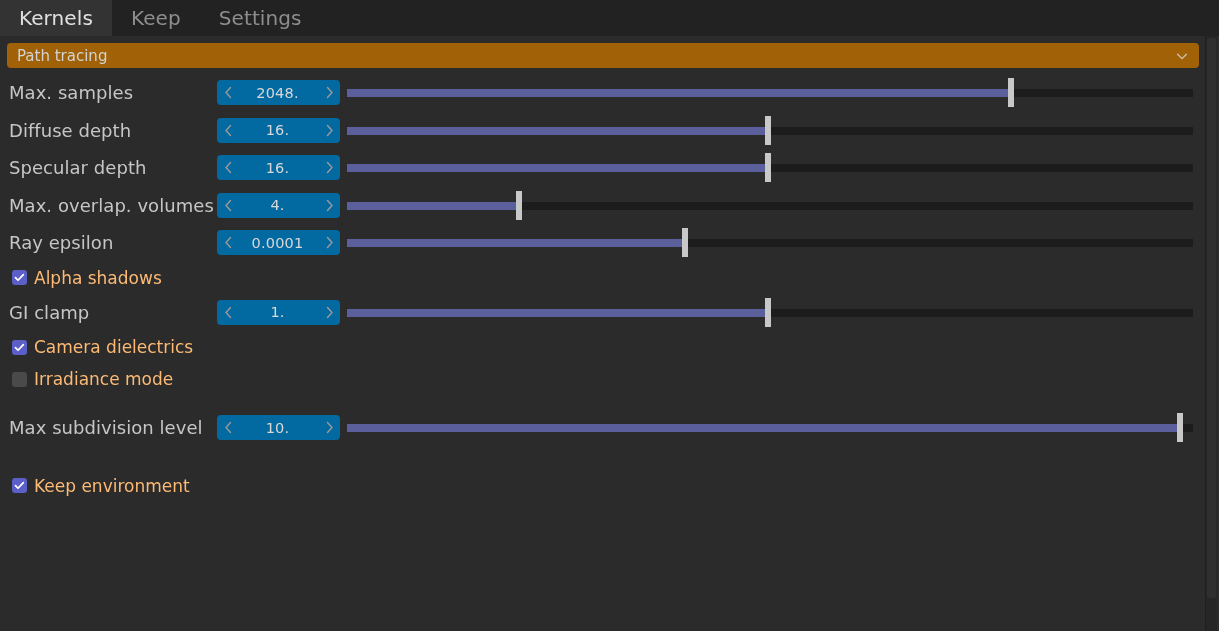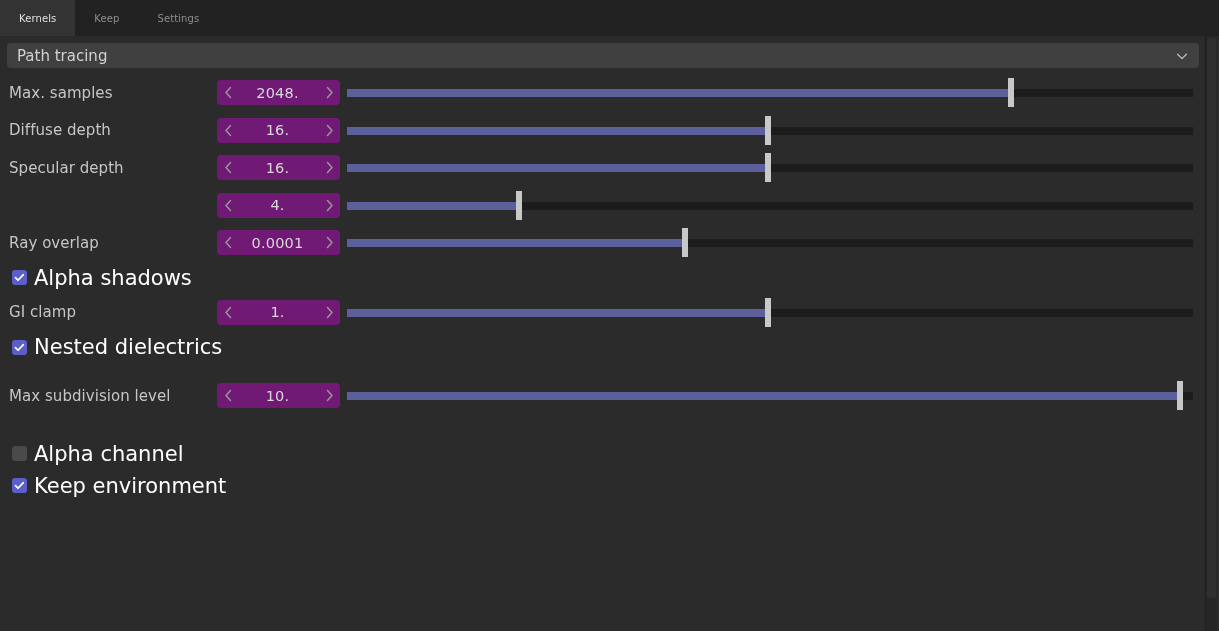--- a/index.html
+++ b/index.html
@@ -32,39 +32,39 @@
     background: #222222;
     display: flex;
     align-items: stretch;
     overflow: hidden;
   }
   .tab {
     display: flex;
     align-items: center;
     justify-content: center;
     padding: 0 19px;
-    font-size: 10px;
+    font-size: 20px;
     color: #8e8e8e;
     letter-spacing: 0.1px;
     background: transparent;
     cursor: default;
     white-space: nowrap;
   }
   .tab.active {
     background: #333333;
     color: #e0e0e0;
   }
   .tab-spacer { flex: 1; }
 
   
   .section-header {
     position: relative;
     margin: 7px 20px 3px 7px;
     height: 25px;
-    background: #404040;
+    background: #a16207;
     border-radius: 4px;
     display: flex;
     align-items: center;
     padding: 0 10px 0 10px;
     font-size: 15px;
     color: #d2d2d2;
     cursor: default;
   }
   .section-header .title { flex: 1; }
   .chev-down {
@@ -81,33 +81,33 @@
   }
   .row {
     position: relative;
     height: 37.5px;
     display: flex;
     align-items: center;
   }
   .row-label {
     position: absolute;
     left: 9px;
-    font-size: 15px;
+    font-size: 18px;
     color: #c6c6c6;
     white-space: nowrap;
     letter-spacing: 0.05px;
   }
 
   
   .spinner {
     position: absolute;
     left: 217px;
     width: 123px;
     height: 25px;
-    background: #701a75;
+    background: #0369a1;
     border-radius: 4px;
     display: flex;
     align-items: center;
     box-sizing: border-box;
   }
   .spin-arrow {
     width: 22px;
     height: 100%;
     display: flex;
     align-items: center;
@@ -183,22 +183,22 @@
   .cbox.on  { background: #5b5fc7; }
   .cbox.on svg {
     position: absolute;
     left: 2px;
     top: 2px;
     width: 11px;
     height: 11px;
     display: block;
   }
   .check-label {
-    font-size: 21px;
-    color: #ffffff;
+    font-size: 17px;
+    color: #fdba74;
     white-space: nowrap;
   }
 
   .gap-sm { height: 14px; }
   .gap-md { height: 23px; }
 
   
   .vscroll {
     position: absolute;
     top: 36px;
@@ -315,20 +315,21 @@
       </div>
       <div class="slider">
         <div class="slider-track"></div>
         <div class="slider-fill" style="width: 49.8%;"></div>
         <div class="slider-handle" style="left: 49.8%;"></div>
       </div>
     </div>
 
 
     <div class="row">
+      <div class="row-label">Max. overlap. volumes</div>
       <div class="spinner">
         <div class="spin-arrow">
           <svg width="9" height="13" viewBox="0 0 9 13">
               <path d="M6.5 1.5 L2 6.5 L6.5 11.5" stroke="#9a9a9a" stroke-width="1.4" fill="none" stroke-linecap="round" stroke-linejoin="round"></path>
             </svg>
         </div>
         <div class="spin-value">4.</div>
         <div class="spin-arrow">
           <svg width="9" height="13" viewBox="0 0 9 13">
               <path d="M2.5 1.5 L7 6.5 L2.5 11.5" stroke="#9a9a9a" stroke-width="1.4" fill="none" stroke-linecap="round" stroke-linejoin="round"></path>
@@ -336,21 +337,21 @@
         </div>
       </div>
       <div class="slider">
         <div class="slider-track"></div>
         <div class="slider-fill" style="width: 20.3%;"></div>
         <div class="slider-handle" style="left: 20.3%;"></div>
       </div>
     </div>
 
     <div class="row">
-      <div class="row-label">Ray overlap</div>
+      <div class="row-label">Ray epsilon</div>
       <div class="spinner">
         <div class="spin-arrow">
           <svg width="9" height="13" viewBox="0 0 9 13">
               <path d="M6.5 1.5 L2 6.5 L6.5 11.5" stroke="#9a9a9a" stroke-width="1.4" fill="none" stroke-linecap="round" stroke-linejoin="round"></path>
             </svg>
         </div>
         <div class="spin-value">0.0001</div>
         <div class="spin-arrow">
           <svg width="9" height="13" viewBox="0 0 9 13">
               <path d="M2.5 1.5 L7 6.5 L2.5 11.5" stroke="#9a9a9a" stroke-width="1.4" fill="none" stroke-linecap="round" stroke-linejoin="round"></path>
@@ -399,57 +400,57 @@
       </div>
     </div>
 
     <div class="row check">
       <div class="checkrow-inner">
         <span class="cbox on">
           <svg viewBox="0 0 12 12" fill="none" xmlns="http://www.w3.org/2000/svg">
             <path d="M1.6 6.2 L4.4 9 L10.2 2.8" stroke="#ffffff" stroke-width="1.9" stroke-linecap="round" stroke-linejoin="round"></path>
           </svg>
         </span>
-        <span class="check-label">Nested dielectrics</span>
-      </div>
-    </div>
-
-
-    <div class="gap-sm"></div>
-
-    <div class="row">
-      <div class="row-label">Max subdivision level</div>
-      <div class="spinner">
-        <div class="spin-arrow">
-          <svg width="9" height="13" viewBox="0 0 9 13">
-              <path d="M6.5 1.5 L2 6.5 L6.5 11.5" stroke="#9a9a9a" stroke-width="1.4" fill="none" stroke-linecap="round" stroke-linejoin="round"></path>
-            </svg>
-        </div>
-        <div class="spin-value">10.</div>
-        <div class="spin-arrow">
-          <svg width="9" height="13" viewBox="0 0 9 13">
-              <path d="M2.5 1.5 L7 6.5 L2.5 11.5" stroke="#9a9a9a" stroke-width="1.4" fill="none" stroke-linecap="round" stroke-linejoin="round"></path>
-            </svg>
-        </div>
-      </div>
-      <div class="slider">
-        <div class="slider-track"></div>
-        <div class="slider-fill" style="width: 98.5%;"></div>
-        <div class="slider-handle" style="left: 98.5%;"></div>
-      </div>
-    </div>
-
-    <div class="gap-md"></div>
+        <span class="check-label">Camera dielectrics</span>
+      </div>
+    </div>
 
     <div class="row check">
       <div class="checkrow-inner">
         <span class="cbox off"></span>
-        <span class="check-label">Alpha channel</span>
-      </div>
-    </div>
+        <span class="check-label">Irradiance mode</span>
+      </div>
+    </div>
+
+    <div class="gap-sm"></div>
+
+    <div class="row">
+      <div class="row-label">Max subdivision level</div>
+      <div class="spinner">
+        <div class="spin-arrow">
+          <svg width="9" height="13" viewBox="0 0 9 13">
+              <path d="M6.5 1.5 L2 6.5 L6.5 11.5" stroke="#9a9a9a" stroke-width="1.4" fill="none" stroke-linecap="round" stroke-linejoin="round"></path>
+            </svg>
+        </div>
+        <div class="spin-value">10.</div>
+        <div class="spin-arrow">
+          <svg width="9" height="13" viewBox="0 0 9 13">
+              <path d="M2.5 1.5 L7 6.5 L2.5 11.5" stroke="#9a9a9a" stroke-width="1.4" fill="none" stroke-linecap="round" stroke-linejoin="round"></path>
+            </svg>
+        </div>
+      </div>
+      <div class="slider">
+        <div class="slider-track"></div>
+        <div class="slider-fill" style="width: 98.5%;"></div>
+        <div class="slider-handle" style="left: 98.5%;"></div>
+      </div>
+    </div>
+
+    <div class="gap-md"></div>
+
 
     <div class="row check">
       <div class="checkrow-inner">
         <span class="cbox on">
           <svg viewBox="0 0 12 12" fill="none" xmlns="http://www.w3.org/2000/svg">
             <path d="M1.6 6.2 L4.4 9 L10.2 2.8" stroke="#ffffff" stroke-width="1.9" stroke-linecap="round" stroke-linejoin="round"></path>
           </svg>
         </span>
         <span class="check-label">Keep environment</span>
       </div>

